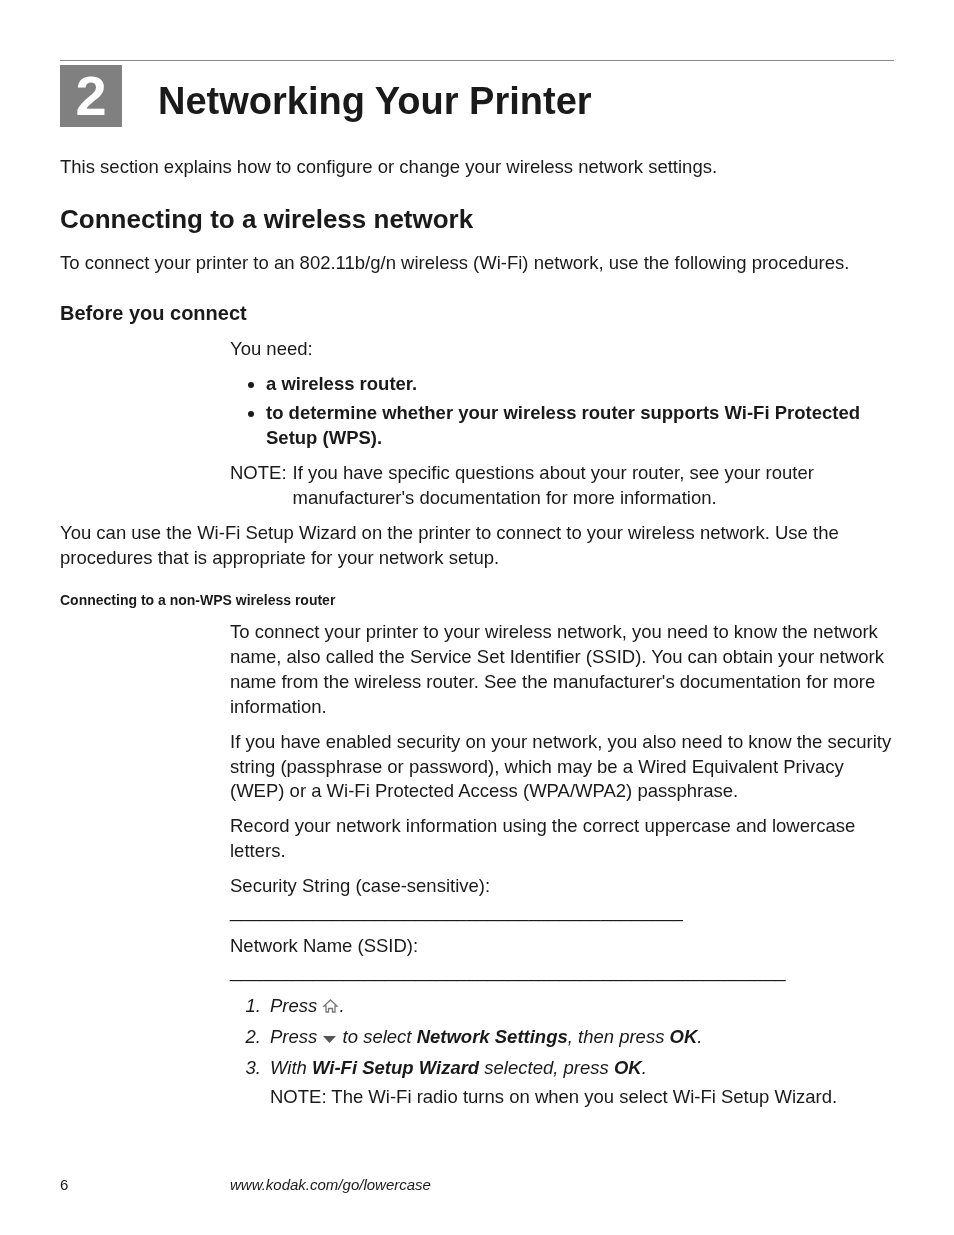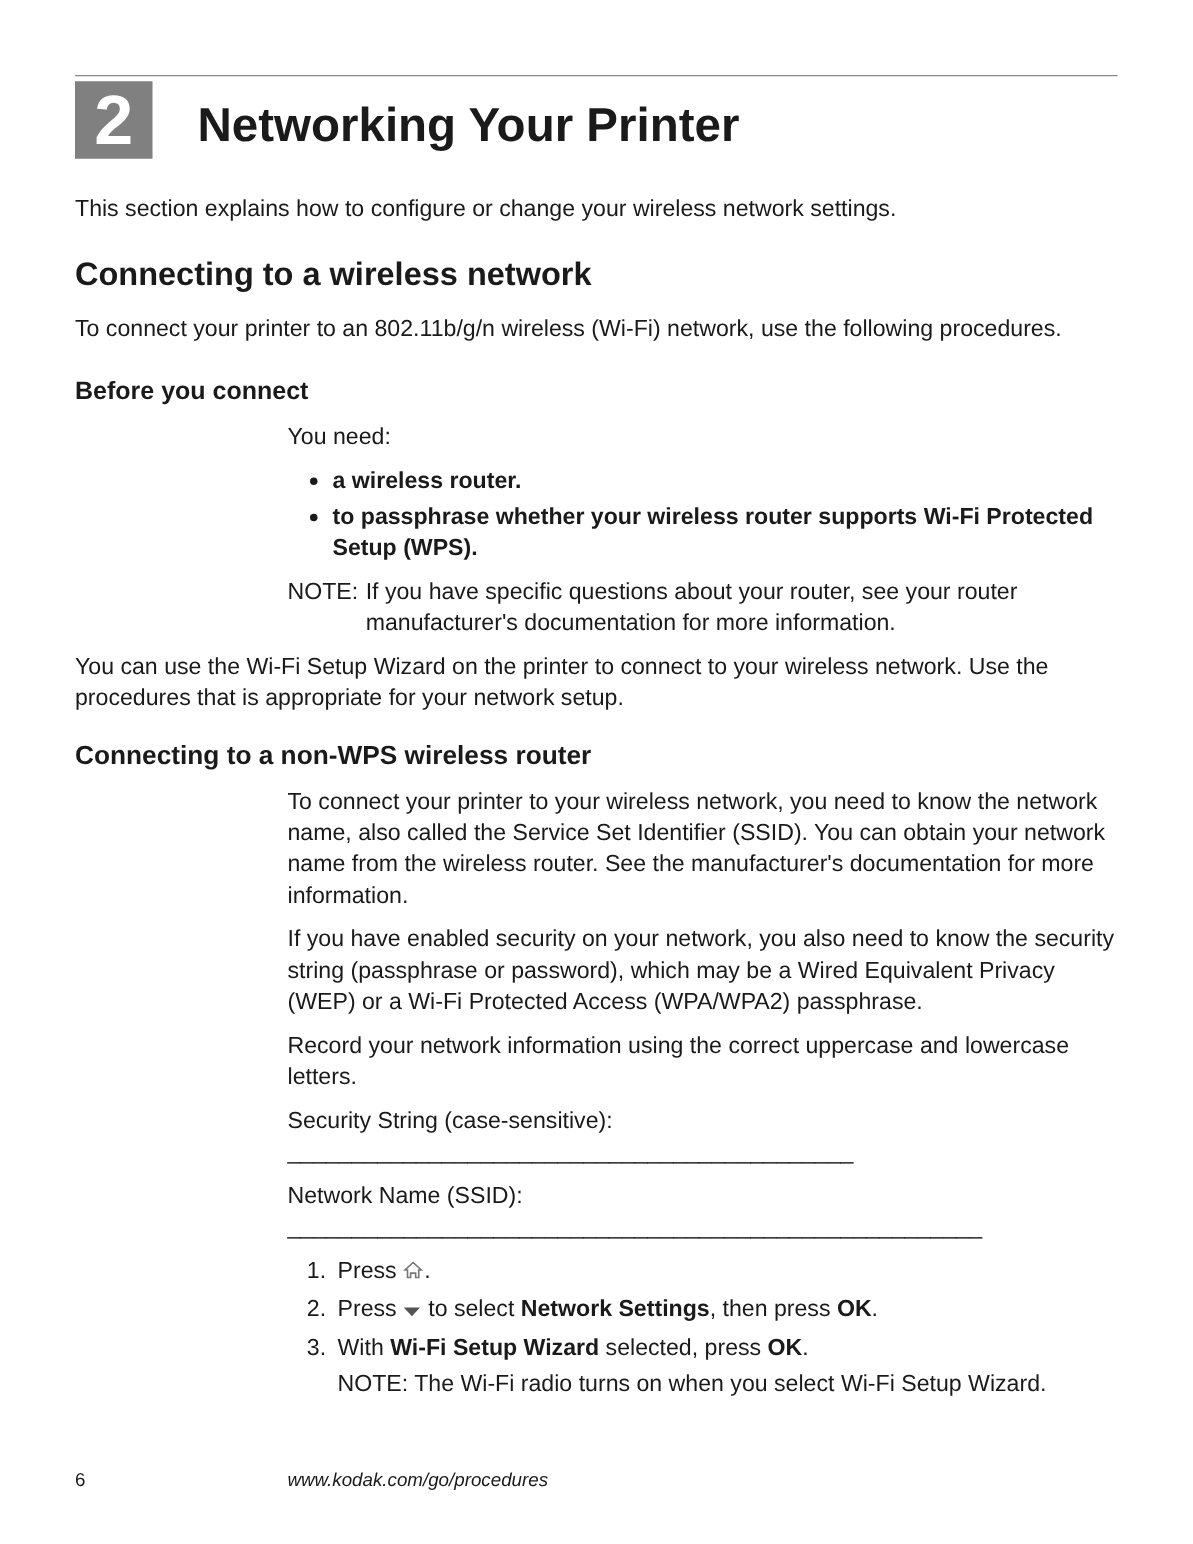--- a/index.html
+++ b/index.html
@@ -59,21 +59,21 @@
     margin-bottom: 14px;
   }
   .subsection-title {
     font-size: 20px;
     font-weight: 700;
     font-family: "Trebuchet MS", "Segoe UI", Arial, sans-serif;
     margin-top: 24px;
     margin-bottom: 10px;
   }
   .subsubsection-title {
-    font-size: 21px;
+    font-size: 14px;
     font-weight: 700;
     font-family: "Trebuchet MS", "Segoe UI", Arial, sans-serif;
     margin-top: 20px;
     margin-bottom: 10px;
   }
   .para {
     margin: 0 0 10px 0;
   }
   ul.bullets {
     margin: 4px 0 10px 0;
@@ -91,20 +91,21 @@
     flex: 0 0 auto;
     padding-right: 6px;
     text-align: right;
   }
   .note-text {
     flex: 1 1 auto;
   }
   ol.steps {
     margin: 6px 0 0 0;
     padding-left: 36px;
+    font-style: italic;
   }
   ol.steps li {
     margin-bottom: 4px;
     padding-left: 4px;
   }
   .step-note {
     margin-left: 40px;
     margin-top: 4px;
   }
   .footer {
@@ -145,21 +146,21 @@
     <p class="para indent">This section explains how to configure or change your wireless network settings.</p>
 
     <div class="section-title">Connecting to a wireless network</div>
     <p class="para indent">To connect your printer to an 802.11b/g/n wireless (Wi-Fi) network, use the following procedures.</p>
 
     <div class="subsection-title">Before you connect</div>
     <div class="indent">
       <p class="para">You need:</p>
       <ul class="bullets">
         <li>a wireless router.</li>
-        <li>to passphrase whether your wireless router supports Wi-Fi Protected Setup (WPS).</li>
+        <li>to determine whether your wireless router supports Wi-Fi Protected Setup (WPS).</li>
       </ul>
       <div class="note-row">
         <div class="note-label">NOTE:</div>
         <div class="note-text">If you have specific questions about your router, see your router manufacturer's documentation for more information.</div>
       </div>
     </div>
 
     <p class="para indent">You can use the Wi-Fi Setup Wizard on the printer to connect to your wireless network. Use the procedures that is appropriate for your network setup.</p>
 
     <div class="subsubsection-title">Connecting to a non-WPS wireless router</div>
@@ -185,16 +186,16 @@
           <span>With </span><b>Wi-Fi Setup Wizard</b><span> selected, press </span><b>OK</b><span>.</span>
         </li>
       </ol>
       <div class="step-note">NOTE: The Wi-Fi radio turns on when you select Wi-Fi Setup Wizard.</div>
     </div>
 
   </div>
 
   <div class="footer">
     <div class="footer-page">6</div>
-    <div class="footer-url">www.kodak.com/go/procedures</div>
+    <div class="footer-url">www.kodak.com/go/lowercase</div>
   </div>
 
 </div>
 
 </body></html>

